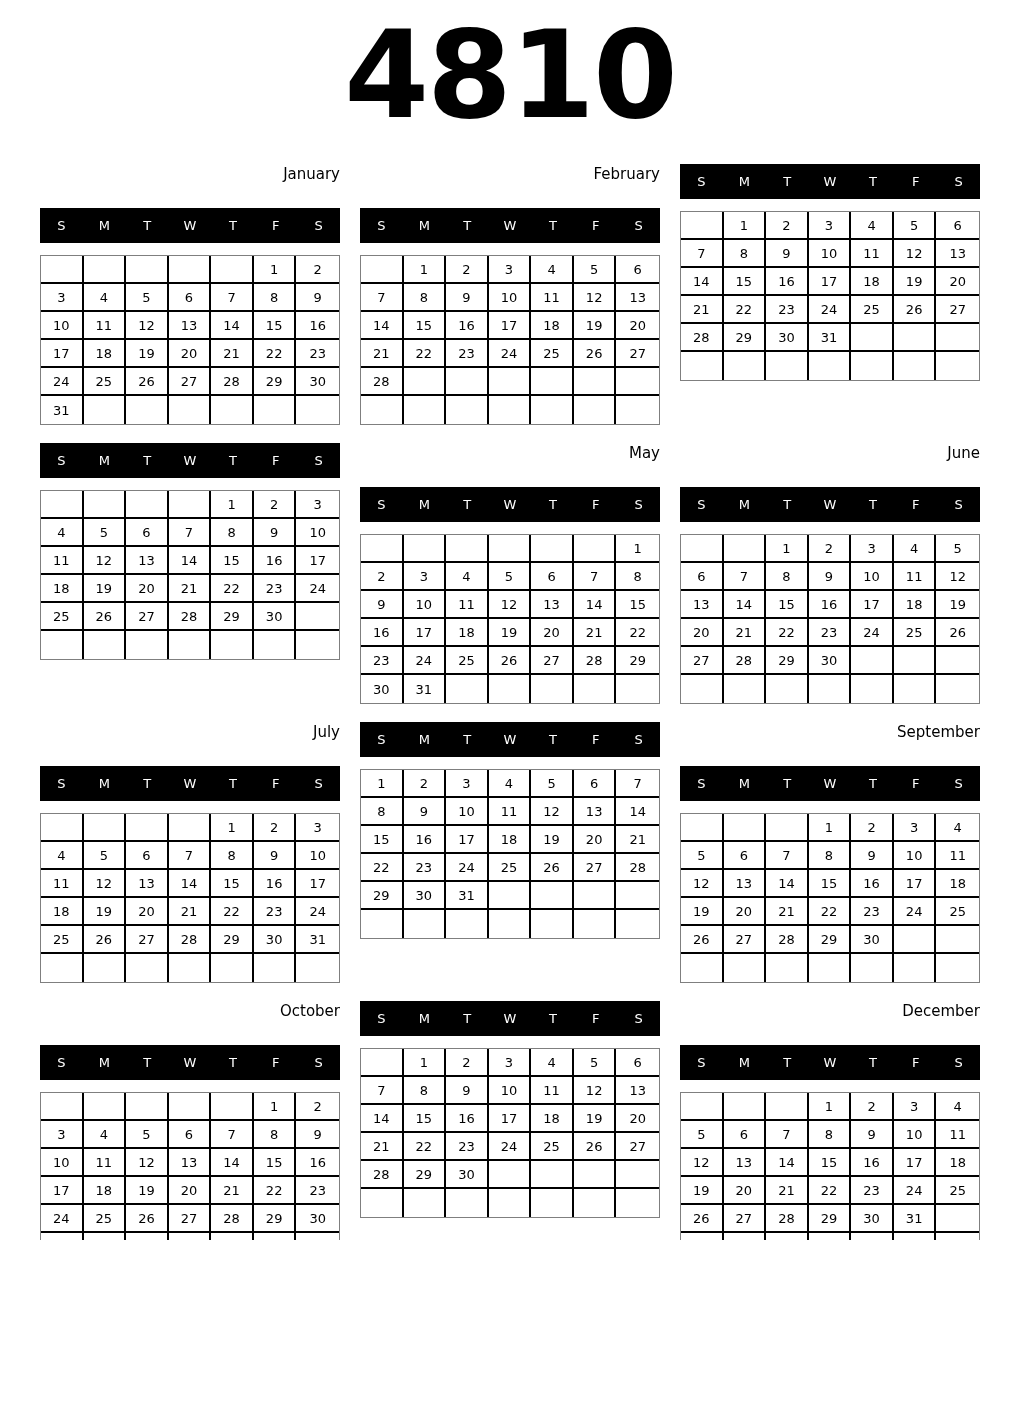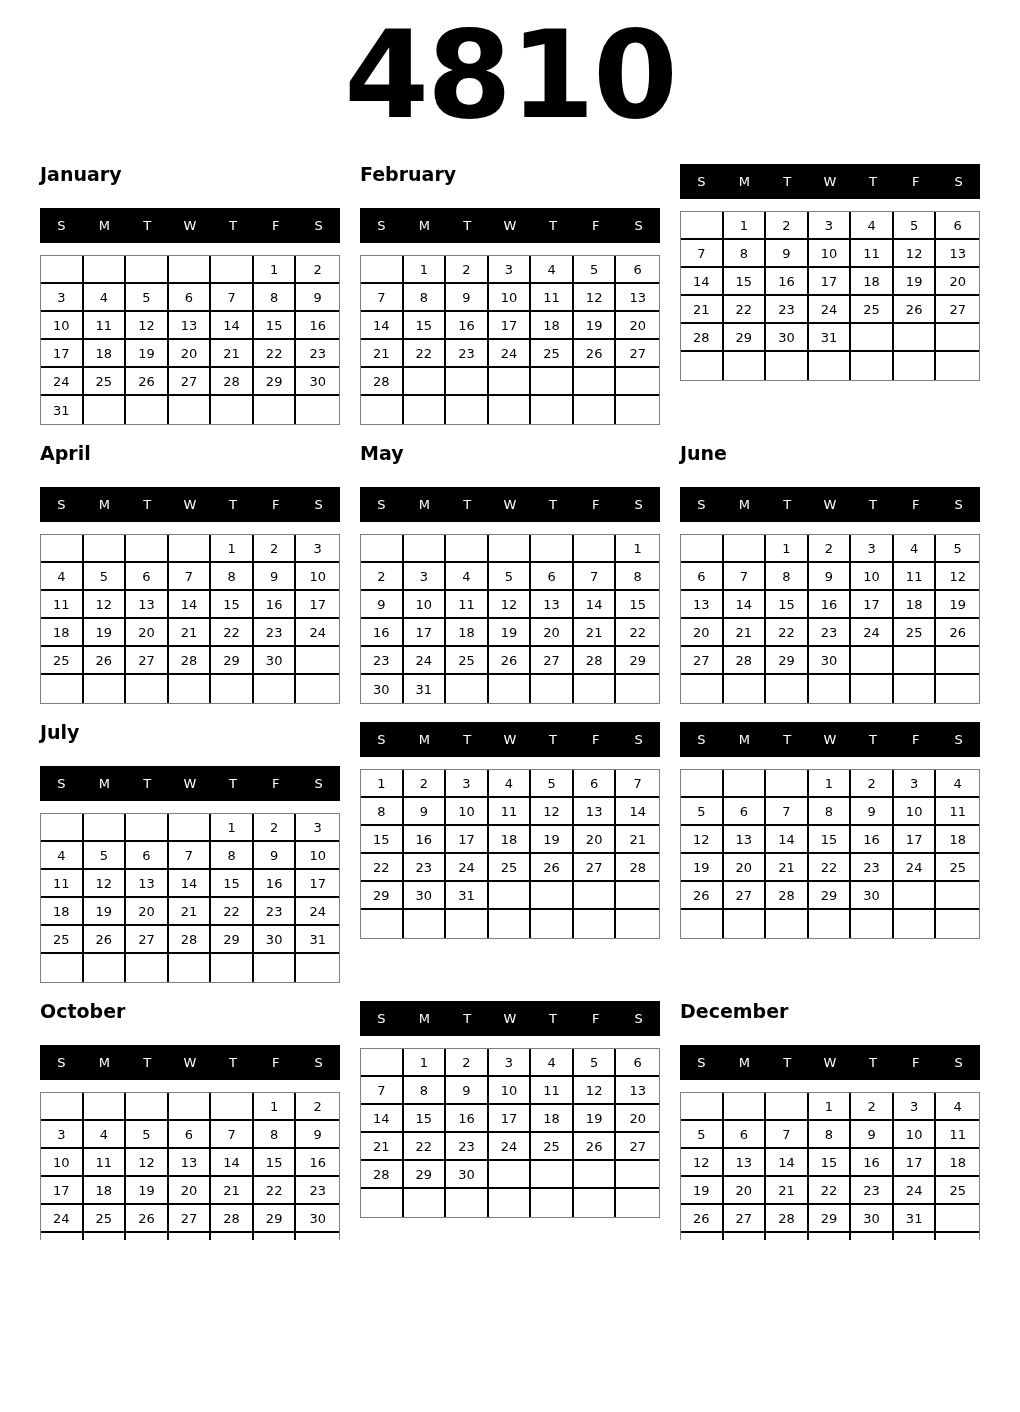--- a/index.html
+++ b/index.html
@@ -37,23 +37,23 @@
   .calendar-grid {
     display: grid;
     grid-template-columns: repeat(3, 300px);
     column-gap: 20px;
     row-gap: 18px;
     justify-content: center;
     padding-top: 14px;
   }
   .month { width: 300px; }
   .month-name {
-    text-align: left;
-    font-size: 19px;
-    font-weight: bold;
+    text-align: right;
+    font-size: 15px;
+    font-weight: normal;
     line-height: 20px;
     margin-bottom: 24px;
   }
   .weekday-bar {
     height: 35px;
     background: var(--header-bg);
     color: var(--header-text);
     display: grid;
     grid-template-columns: repeat(7, 1fr);
     align-items: center;
@@ -250,21 +250,20 @@
           <div class="day-cell"></div>
           <div class="day-cell"></div>
           <div class="day-cell"></div>
           <div class="day-cell"></div>
           <div class="day-cell"></div>
           <div class="day-cell"></div>
         </div>
   </div>
 
   <div class="month">
-    <div class="month-name">April</div>
     <div class="weekday-bar">
           <span class="weekday">S</span>
           <span class="weekday">M</span>
           <span class="weekday">T</span>
           <span class="weekday">W</span>
           <span class="weekday">T</span>
           <span class="weekday">F</span>
           <span class="weekday">S</span>
         </div>
     <div class="days-grid">
@@ -534,20 +533,21 @@
           <div class="day-cell"></div>
           <div class="day-cell"></div>
           <div class="day-cell"></div>
           <div class="day-cell"></div>
           <div class="day-cell"></div>
           <div class="day-cell"></div>
         </div>
   </div>
 
   <div class="month">
+    <div class="month-name">September</div>
     <div class="weekday-bar">
           <span class="weekday">S</span>
           <span class="weekday">M</span>
           <span class="weekday">T</span>
           <span class="weekday">W</span>
           <span class="weekday">T</span>
           <span class="weekday">F</span>
           <span class="weekday">S</span>
         </div>
     <div class="days-grid">

